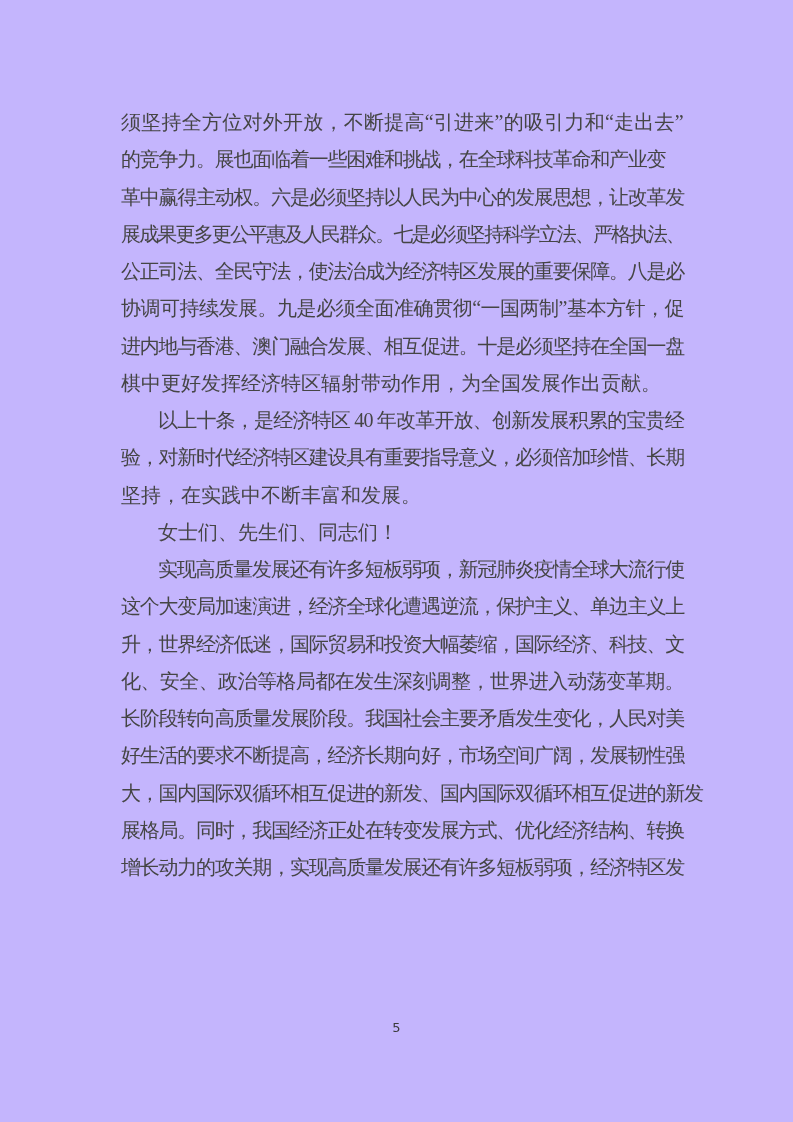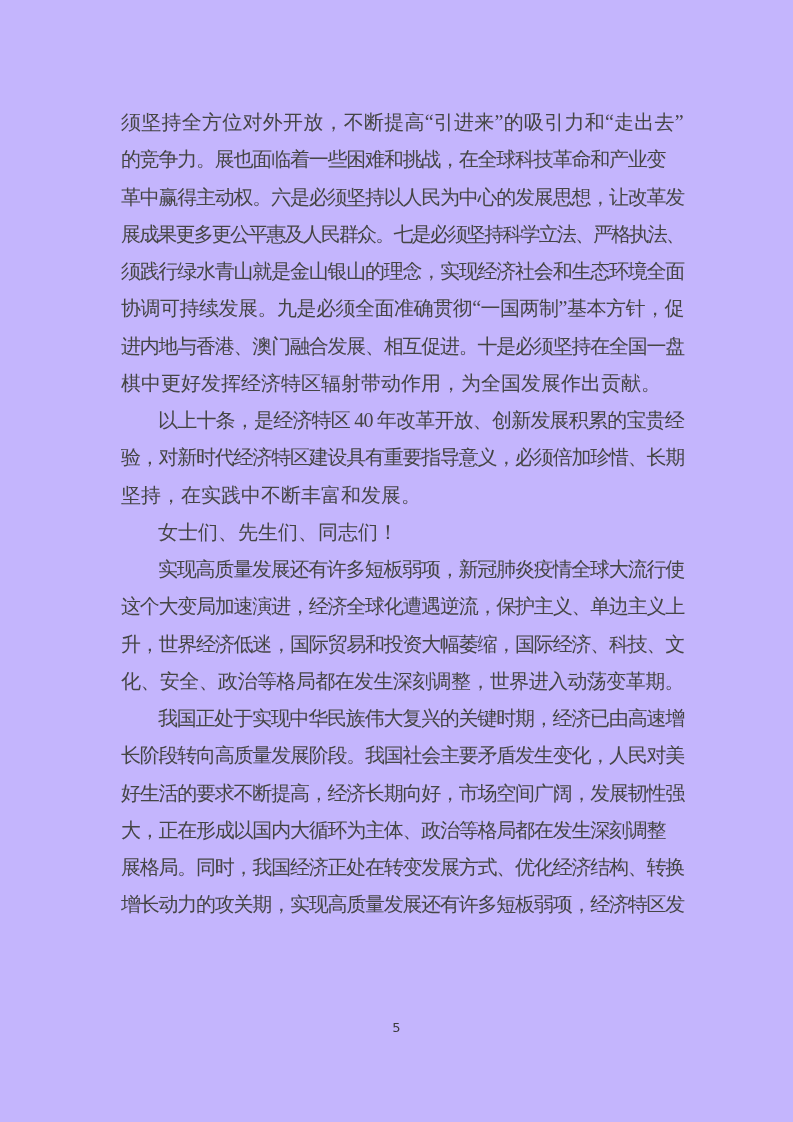--- a/index.html
+++ b/index.html
@@ -54,39 +54,38 @@
 </head>
 <body>
 
 <div class="page">
   <div class="text-block">
 
     <div class="line"><span style="letter-spacing: 0.249479px;">须坚持全方位对外开放，不断提高“引进来”的吸引力和“走出去”</span></div>
     <div class="line"><span style="letter-spacing: -1.23333px;">的竞争力。展也面临着一些困难和挑战，在全球科技革命和产业变</span></div>
     <div class="line"><span style="letter-spacing: -1.23333px;">革中赢得主动权。六是必须坚持以人民为中心的发展思想，让改革发</span></div>
     <div class="line"><span style="letter-spacing: -1.83871px;">展成果更多更公平惠及人民群众。七是必须坚持科学立法、严格执法、</span></div>
-    <div class="line"><span style="letter-spacing: -1.23333px;">须践行绿水青山就是金山银山的理念，实现经济社会和生态环境全面</span></div>
+    <div class="line"><span style="letter-spacing: -1.23333px;">公正司法、全民守法，使法治成为经济特区发展的重要保障。八是必</span></div>
     <div class="line"><span style="letter-spacing: -0.492188px;">协调可持续发展。九是必须全面准确贯彻“一国两制”基本方针，促</span></div>
     <div class="line"><span style="letter-spacing: -1.23333px;">进内地与香港、澳门融合发展、相互促进。十是必须坚持在全国一盘</span></div>
     <div class="line para-end"><span>棋中更好发挥经济特区辐射带动作用，为全国发展作出贡献。</span></div>
 
     <div class="line indent"><span style="letter-spacing: -0.8px;">以上十条，是经济特区 40 年改革开放、创新发展积累的宝贵经</span></div>
     <div class="line"><span style="letter-spacing: -1.23333px;">验，对新时代经济特区建设具有重要指导意义，必须倍加珍惜、长期</span></div>
     <div class="line para-end"><span>坚持，在实践中不断丰富和发展。</span></div>
 
     <div class="line indent para-end"><span>女士们、先生们、同志们！</span></div>
 
     <div class="line indent"><span style="letter-spacing: -1.21429px;">实现高质量发展还有许多短板弱项，新冠肺炎疫情全球大流行使</span></div>
     <div class="line"><span style="letter-spacing: -1.23333px;">这个大变局加速演进，经济全球化遭遇逆流，保护主义、单边主义上</span></div>
     <div class="line"><span style="letter-spacing: -1.23333px;">升，世界经济低迷，国际贸易和投资大幅萎缩，国际经济、科技、文</span></div>
     <div class="line para-end"><span style="letter-spacing: -0.586207px;">化、安全、政治等格局都在发生深刻调整，世界进入动荡变革期。</span></div>
 
-    <div class="line indent"><span style="letter-spacing: -1.21429px;">我国正处于实现中华民族伟大复兴的关键时期，经济已由高速增</span></div>
     <div class="line"><span style="letter-spacing: -1.23333px;">长阶段转向高质量发展阶段。我国社会主要矛盾发生变化，人民对美</span></div>
     <div class="line"><span style="letter-spacing: -1.23333px;">好生活的要求不断提高，经济长期向好，市场空间广阔，发展韧性强</span></div>
-    <div class="line"><span style="letter-spacing: -1.23333px;">大，正在形成以国内大循环为主体、政治等格局都在发生深刻调整</span></div>
+    <div class="line"><span style="letter-spacing: -1.23333px;">大，国内国际双循环相互促进的新发、国内国际双循环相互促进的新发</span></div>
     <div class="line"><span style="letter-spacing: -1.23333px;">展格局。同时，我国经济正处在转变发展方式、优化经济结构、转换</span></div>
     <div class="line"><span style="letter-spacing: -1.23333px;">增长动力的攻关期，实现高质量发展还有许多短板弱项，经济特区发</span></div>
 
   </div>
 
   <div class="page-number">5</div>
 </div>
 
 </body></html>

